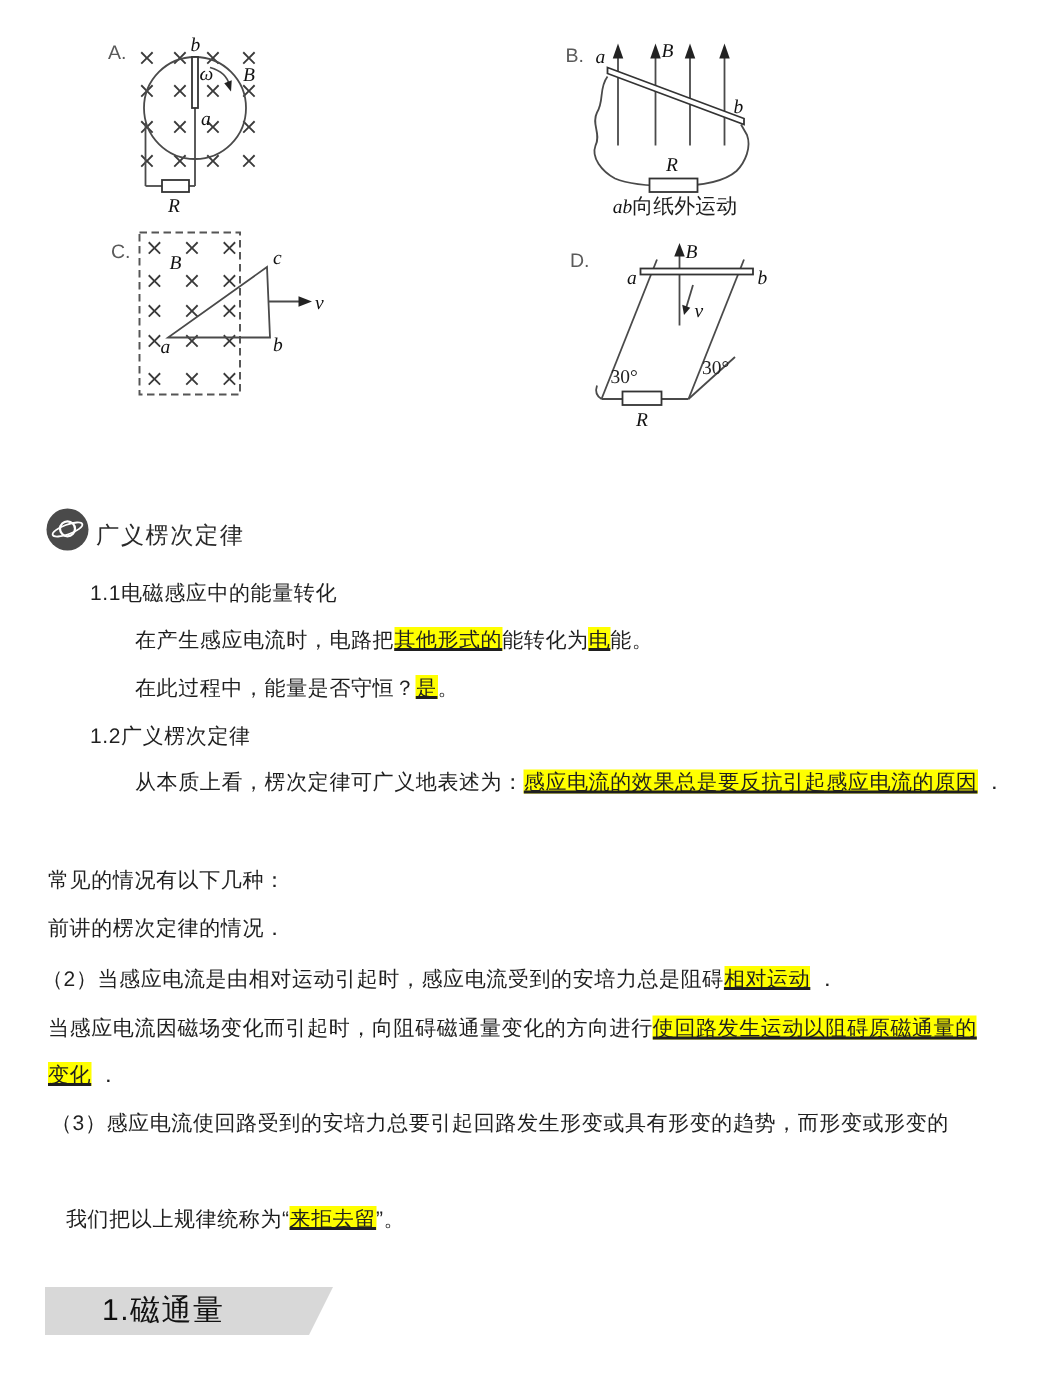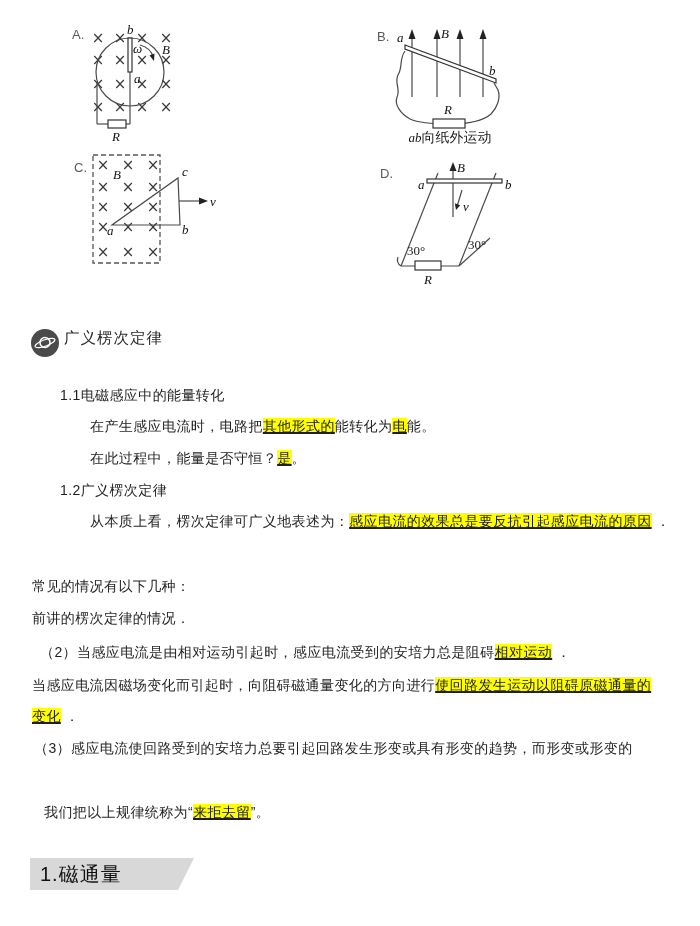--- a/index.html
+++ b/index.html
@@ -8,26 +8,26 @@
   svg.diag{position:absolute;overflow:visible;}
   .ln{stroke:#4a4a4a;stroke-width:1.2;fill:none;}
   .dash{fill:none;stroke:#555;stroke-width:1.3;stroke-dasharray:5 3;}
   .comp{fill:#fff;stroke:#333;stroke-width:1.2;}
   .ah{fill:#222;stroke:none;}
   .dlabel{font-size:13px;fill:#5a5a5a;font-family:"Liberation Sans",sans-serif;}
   .ital{font-family:"Liberation Serif","DejaVu Serif",serif;font-style:italic;font-size:13px;fill:#111;}
   .ang{font-family:"Liberation Serif","DejaVu Serif",serif;font-size:13px;fill:#222;}
   .cross{font-size:15px;fill:#3a3a3a;text-anchor:middle;font-family:"DejaVu Sans",sans-serif;}
   .cjk{font-size:14px;fill:#1f1f1f;font-family:"Liberation Sans","DejaVu Sans",sans-serif;}
-  .section-head{position:absolute;left:30px;top:328px;display:flex;align-items:flex-start;gap:4px;}
+  .section-head{position:absolute;left:30px;top:338px;display:flex;align-items:flex-end;gap:4px;}
   .section-title{font-size:15.5px;color:#2a2a2a;letter-spacing:1px;}
   .tline{position:absolute;font-size:14px;line-height:19px;letter-spacing:.4px;white-space:nowrap;color:#1f1f1f;}
   .hl{background:#ffff00;text-decoration:underline;text-decoration-thickness:1.5px;margin-top:36px;}
   .banner{position:absolute;left:30px;top:858px;width:164px;height:32px;background:#d8d8d8;
-          clip-path:polygon(0 0,100% 0,calc(100% - 16px) 100%,0 100%);}
+          clip-path:polygon(0 0,100% 0,calc(100% - 16px) 100%,0 100%);padding-left:28px;}
   .banner span{display:inline-block;font-size:20px;line-height:32px;padding-left:10px;color:#111;letter-spacing:1px;}
 </style>
 </head>
 <body>
 
 <div class="page">
 
   <svg class="diag" style="left:62px;top:22px" width="172" height="125" viewBox="0 0 172 125">
     <text class="dlabel" x="10" y="17">A.</text>
     <g>
@@ -154,21 +154,21 @@
   <div class="tline" style="left:90px;top:449px"><span>在此过程中，能量是否守恒？</span><span class="hl">是</span><span>。</span></div>
 
   <div class="tline" style="left:60px;top:481px">1.2广义楞次定律</div>
 
   <div class="tline" style="left:90px;top:512px"><span>从本质上看，楞次定律可广义地表述为：</span><span class="hl">感应电流的效果总是要反抗引起感应电流的原因</span><span> ．</span></div>
 
   <div class="tline" style="left:32px;top:577px">常见的情况有以下几种：</div>
 
   <div class="tline" style="left:32px;top:609px">前讲的楞次定律的情况．</div>
 
-  <div class="tline" style="left:40px;top:643px"><span>（2）当感应电流是由相对运动引起时，感应电流受到的安培力总是阻碍</span><span class="hl">相对运动</span><span> ．</span></div>
+  <div class="tline" style="left:28px;top:643px"><span>（2）当感应电流是由相对运动引起时，感应电流受到的安培力总是阻碍</span><span class="hl">相对运动</span><span> ．</span></div>
   <div class="tline" style="left:32px;top:676px"><span>当感应电流因磁场变化而引起时，向阻碍磁通量变化的方向进行</span><span class="hl">使回路发生运动以阻碍原磁通量的</span></div>
   <div class="tline" style="left:32px;top:707px"><span class="hl">变化</span><span> ．</span></div>
 
   <div class="tline" style="left:34px;top:739px">（3）感应电流使回路受到的安培力总要引起回路发生形变或具有形变的趋势，而形变或形变的</div>
 
   <div class="tline" style="left:44px;top:803px"><span>我们把以上规律统称为“</span><span class="hl">来拒去留</span><span>”。</span></div>
 
   <div class="banner">
     <span>1.磁通量</span>
   </div>

